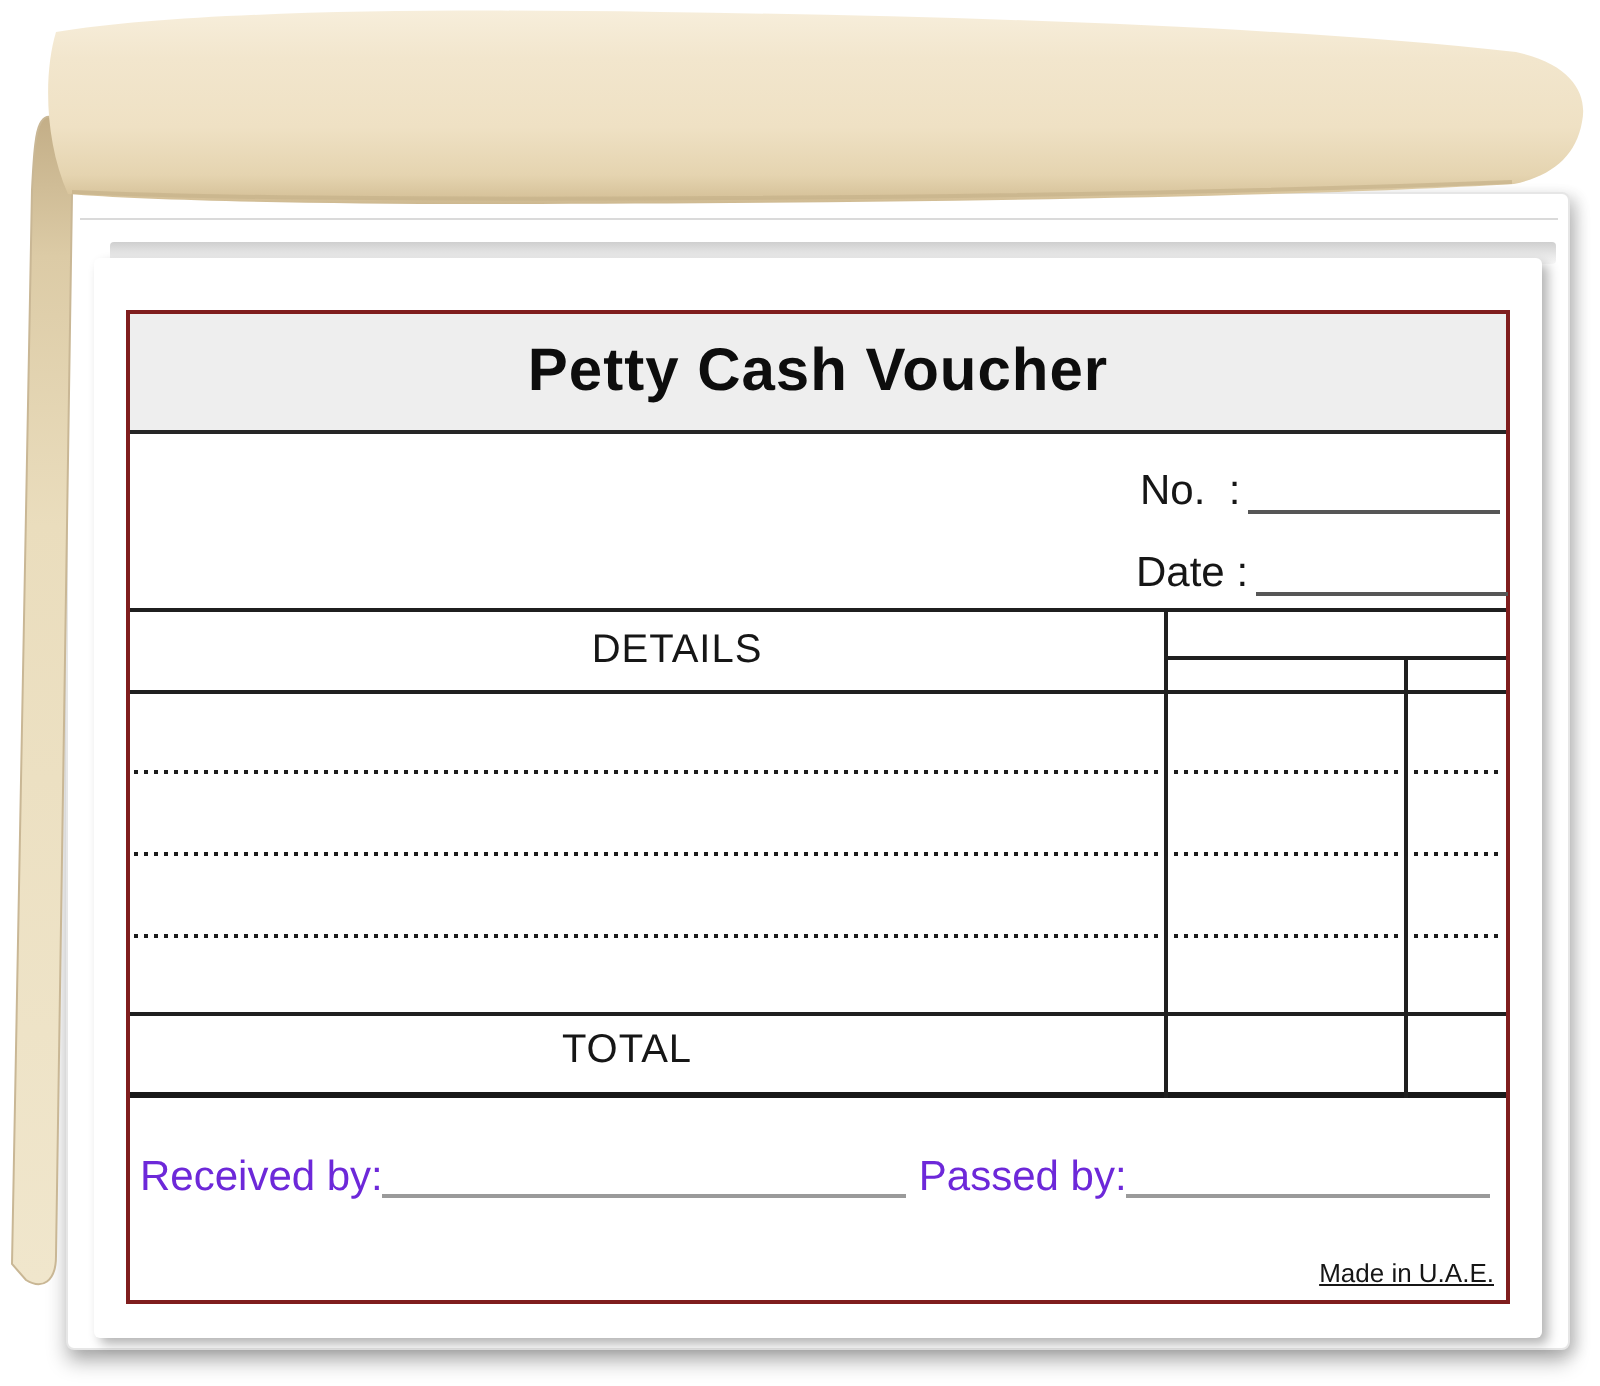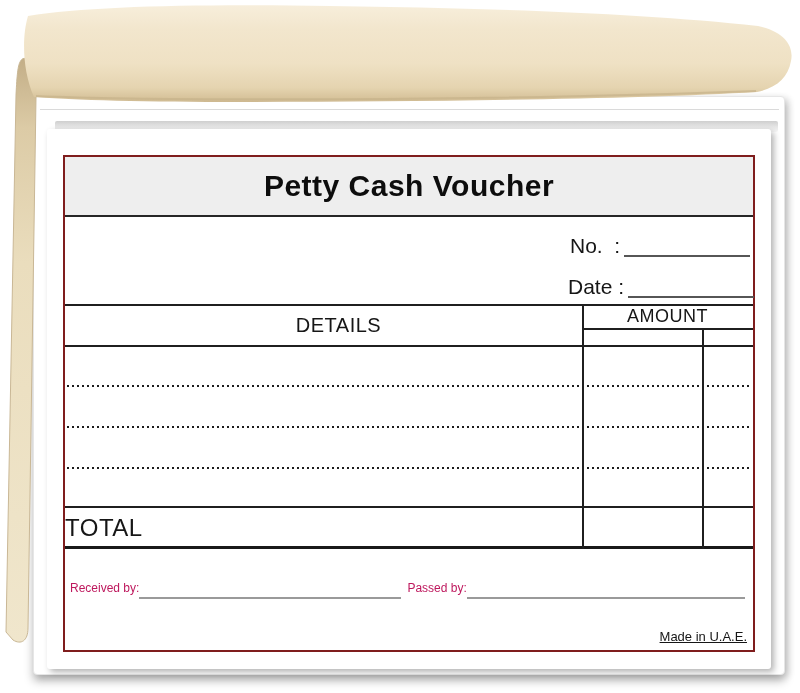--- a/index.html
+++ b/index.html
@@ -51,28 +51,28 @@
   
   .details-header{
     position:absolute;top:157px;left:0;width:517px;text-align:center;
     font-size:20px;letter-spacing:.5px;color:#161616;padding-left:15px;
   }
   .amount-header{
     position:absolute;top:149px;left:517px;width:171px;text-align:center;
     font-size:18px;letter-spacing:.5px;color:#161616;
   }
   .total-label{
-    position:absolute;top:357px;left:0;width:497px;text-align:left;
-    font-size:24px;letter-spacing:.5px;color:#161616;
+    position:absolute;top:357px;left:0;width:497px;text-align:center;
+    font-size:20px;letter-spacing:.5px;color:#161616;
   }
   
   .sig-row{
     position:absolute;left:5px;right:8px;top:421px;display:flex;align-items:flex-end;
   }
-  .sig-label{font-size:12px;line-height:21px;white-space:pre;color:#be185d;}
+  .sig-label{font-size:21px;line-height:21px;white-space:pre;color:#6d28d9;}
   .sig-line{height:14px;border-bottom:2px solid #9a9a9a;}
   .sig-line.received{width:262px;margin-right:6px;}
   .sig-line.passed{flex:1;}
   .made-in{
     position:absolute;right:6px;bottom:6px;font-size:13px;color:#161616;text-decoration:underline;
   }
   
   .curl-svg{position:absolute;left:0;top:0;width:800px;height:693px;pointer-events:none;}
 </style>
 </head>
@@ -106,21 +106,20 @@
     <div class="dotted" style="top:228px;"></div>
     <div class="dotted" style="top:269px;"></div>
     <div class="dotted" style="top:310px;"></div>
     <div class="hline" style="top:349px;height:2px;"></div>
     <div class="hline" style="top:389px;height:3px;background:#191919;"></div>
 
     <div class="vline" style="left:517px;top:147px;height:245px;"></div>
     <div class="vline" style="left:637px;top:171px;height:221px;"></div>
 
     <div class="details-header">DETAILS</div>
-    <div class="amount-header">AMOUNT</div>
 
     <div class="total-label">TOTAL</div>
 
     <div class="sig-row">
       <span class="sig-label">Received by:</span>
       <span class="sig-line received"></span>
       <span class="sig-label">Passed by:</span>
       <span class="sig-line passed"></span>
     </div>
 

